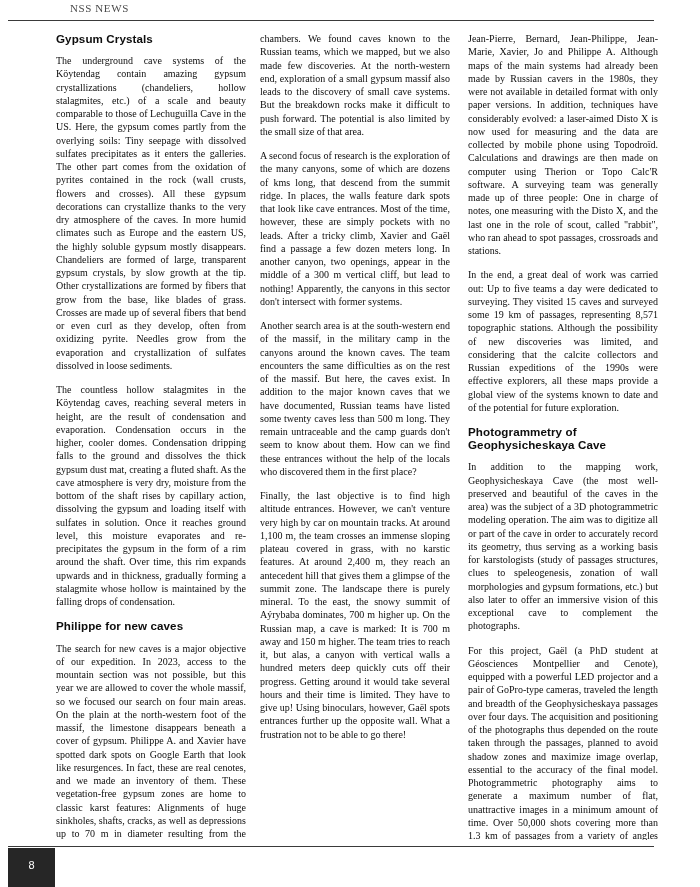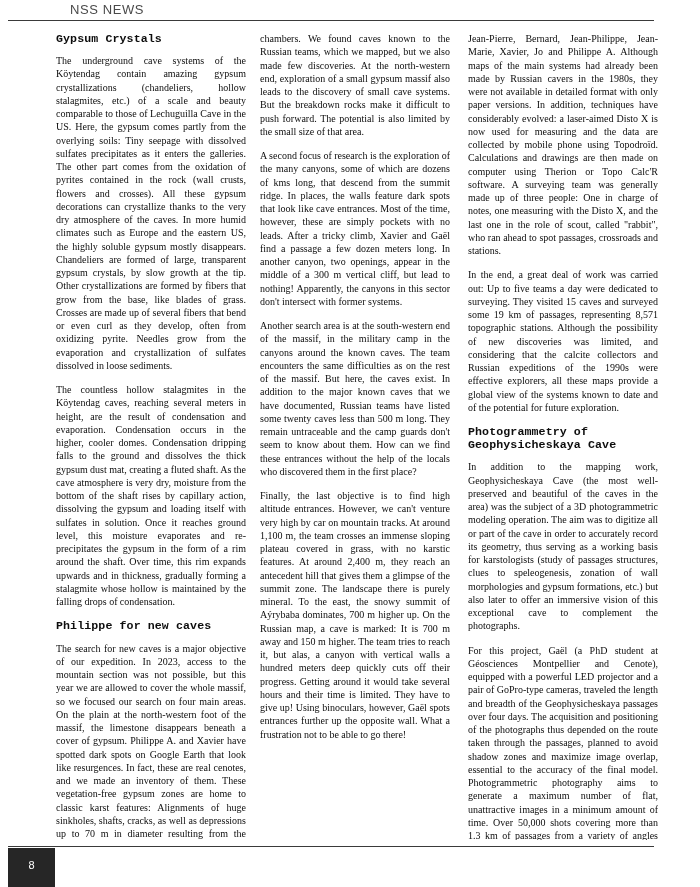--- a/index.html
+++ b/index.html
@@ -29,22 +29,22 @@
     position: absolute;
     top: 0px;
     left: 0px;
     width: 700px;
     height: 26px;
   }
   .masthead-title {
     position: absolute;
     left: 70px;
     top: 2px;
-    font-family: Liberation Sans, sans-serif;
-    font-size: 13px;
+    font-family: Liberation Serif, serif;
+    font-size: 11px;
     letter-spacing: 0.6px;
     color: #4a4a4a;
     white-space: nowrap;
   }
   .rule-top {
     position: absolute;
     left: 8px;
     top: 20px;
     width: 646px;
     height: 1px;
@@ -93,21 +93,21 @@
     width: 190px;
     height: 808px;
     overflow: hidden;
   }
   .col-1 { left: 0px; }
   .col-2 { left: 204px; }
   .col-3 { left: 412px; }
 
   h2.sec-head {
     margin: 0 0 9px 0;
-    font-family: Liberation Mono, monospace;
+    font-family: Liberation Sans, sans-serif;
     font-size: 11.6px;
     font-weight: bold;
     line-height: 13.2px;
     letter-spacing: 0.1px;
     text-align: left;
   }
   h2.sec-head.spaced { margin-top: 8px; }
 
   p.body {
     margin: 0 0 11px 0;

